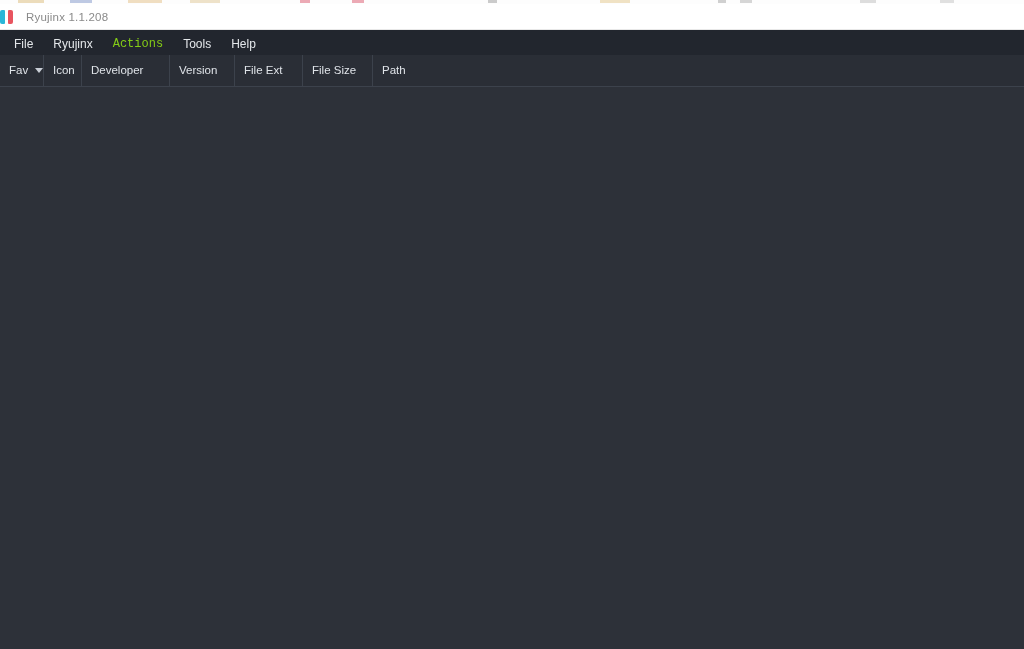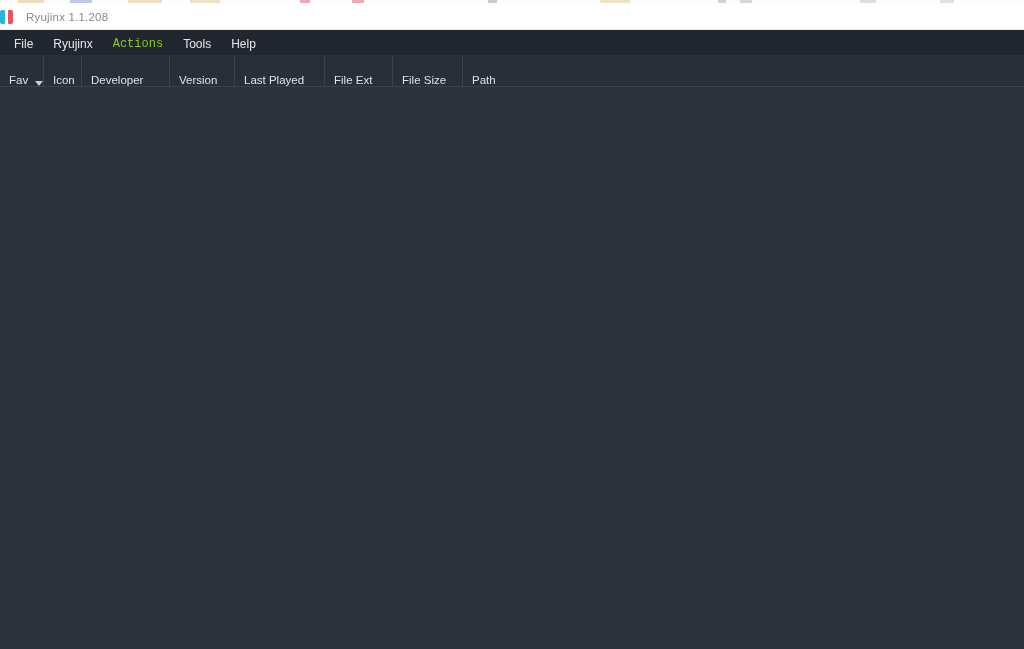--- a/index.html
+++ b/index.html
@@ -107,21 +107,21 @@
     height: 32px;
     background: #2a2e36;
     display: flex;
     align-items: stretch;
     box-sizing: border-box;
     border-bottom: 1px solid #3c424c;
   }
   .col {
     position: relative;
     display: flex;
-    align-items: flex-end;
+    align-items: center;
     box-sizing: border-box;
     padding-left: 9px;
     font-size: 11.5px;
     color: #dfe3e8;
     white-space: nowrap;
     border-right: 1px solid #3c424c;
     flex: 0 0 auto;
     cursor: default;
   }
   .col:first-child {
@@ -191,23 +191,20 @@
       </div>
       <div class="col" style="width: 38px;">
         <span class="col-label">Icon</span>
       </div>
       <div class="col" style="width: 88px;">
         <span class="col-label">Developer</span>
       </div>
       <div class="col" style="width: 65px;">
         <span class="col-label">Version</span>
       </div>
-      <div class="col" style="width: 90px;">
-        <span class="col-label">Last Played</span>
-      </div>
       <div class="col" style="width: 68px;">
         <span class="col-label">File Ext</span>
       </div>
       <div class="col" style="width: 70px;">
         <span class="col-label">File Size</span>
       </div>
       <div class="col grow">
         <span class="col-label">Path</span>
       </div>
     </div>

